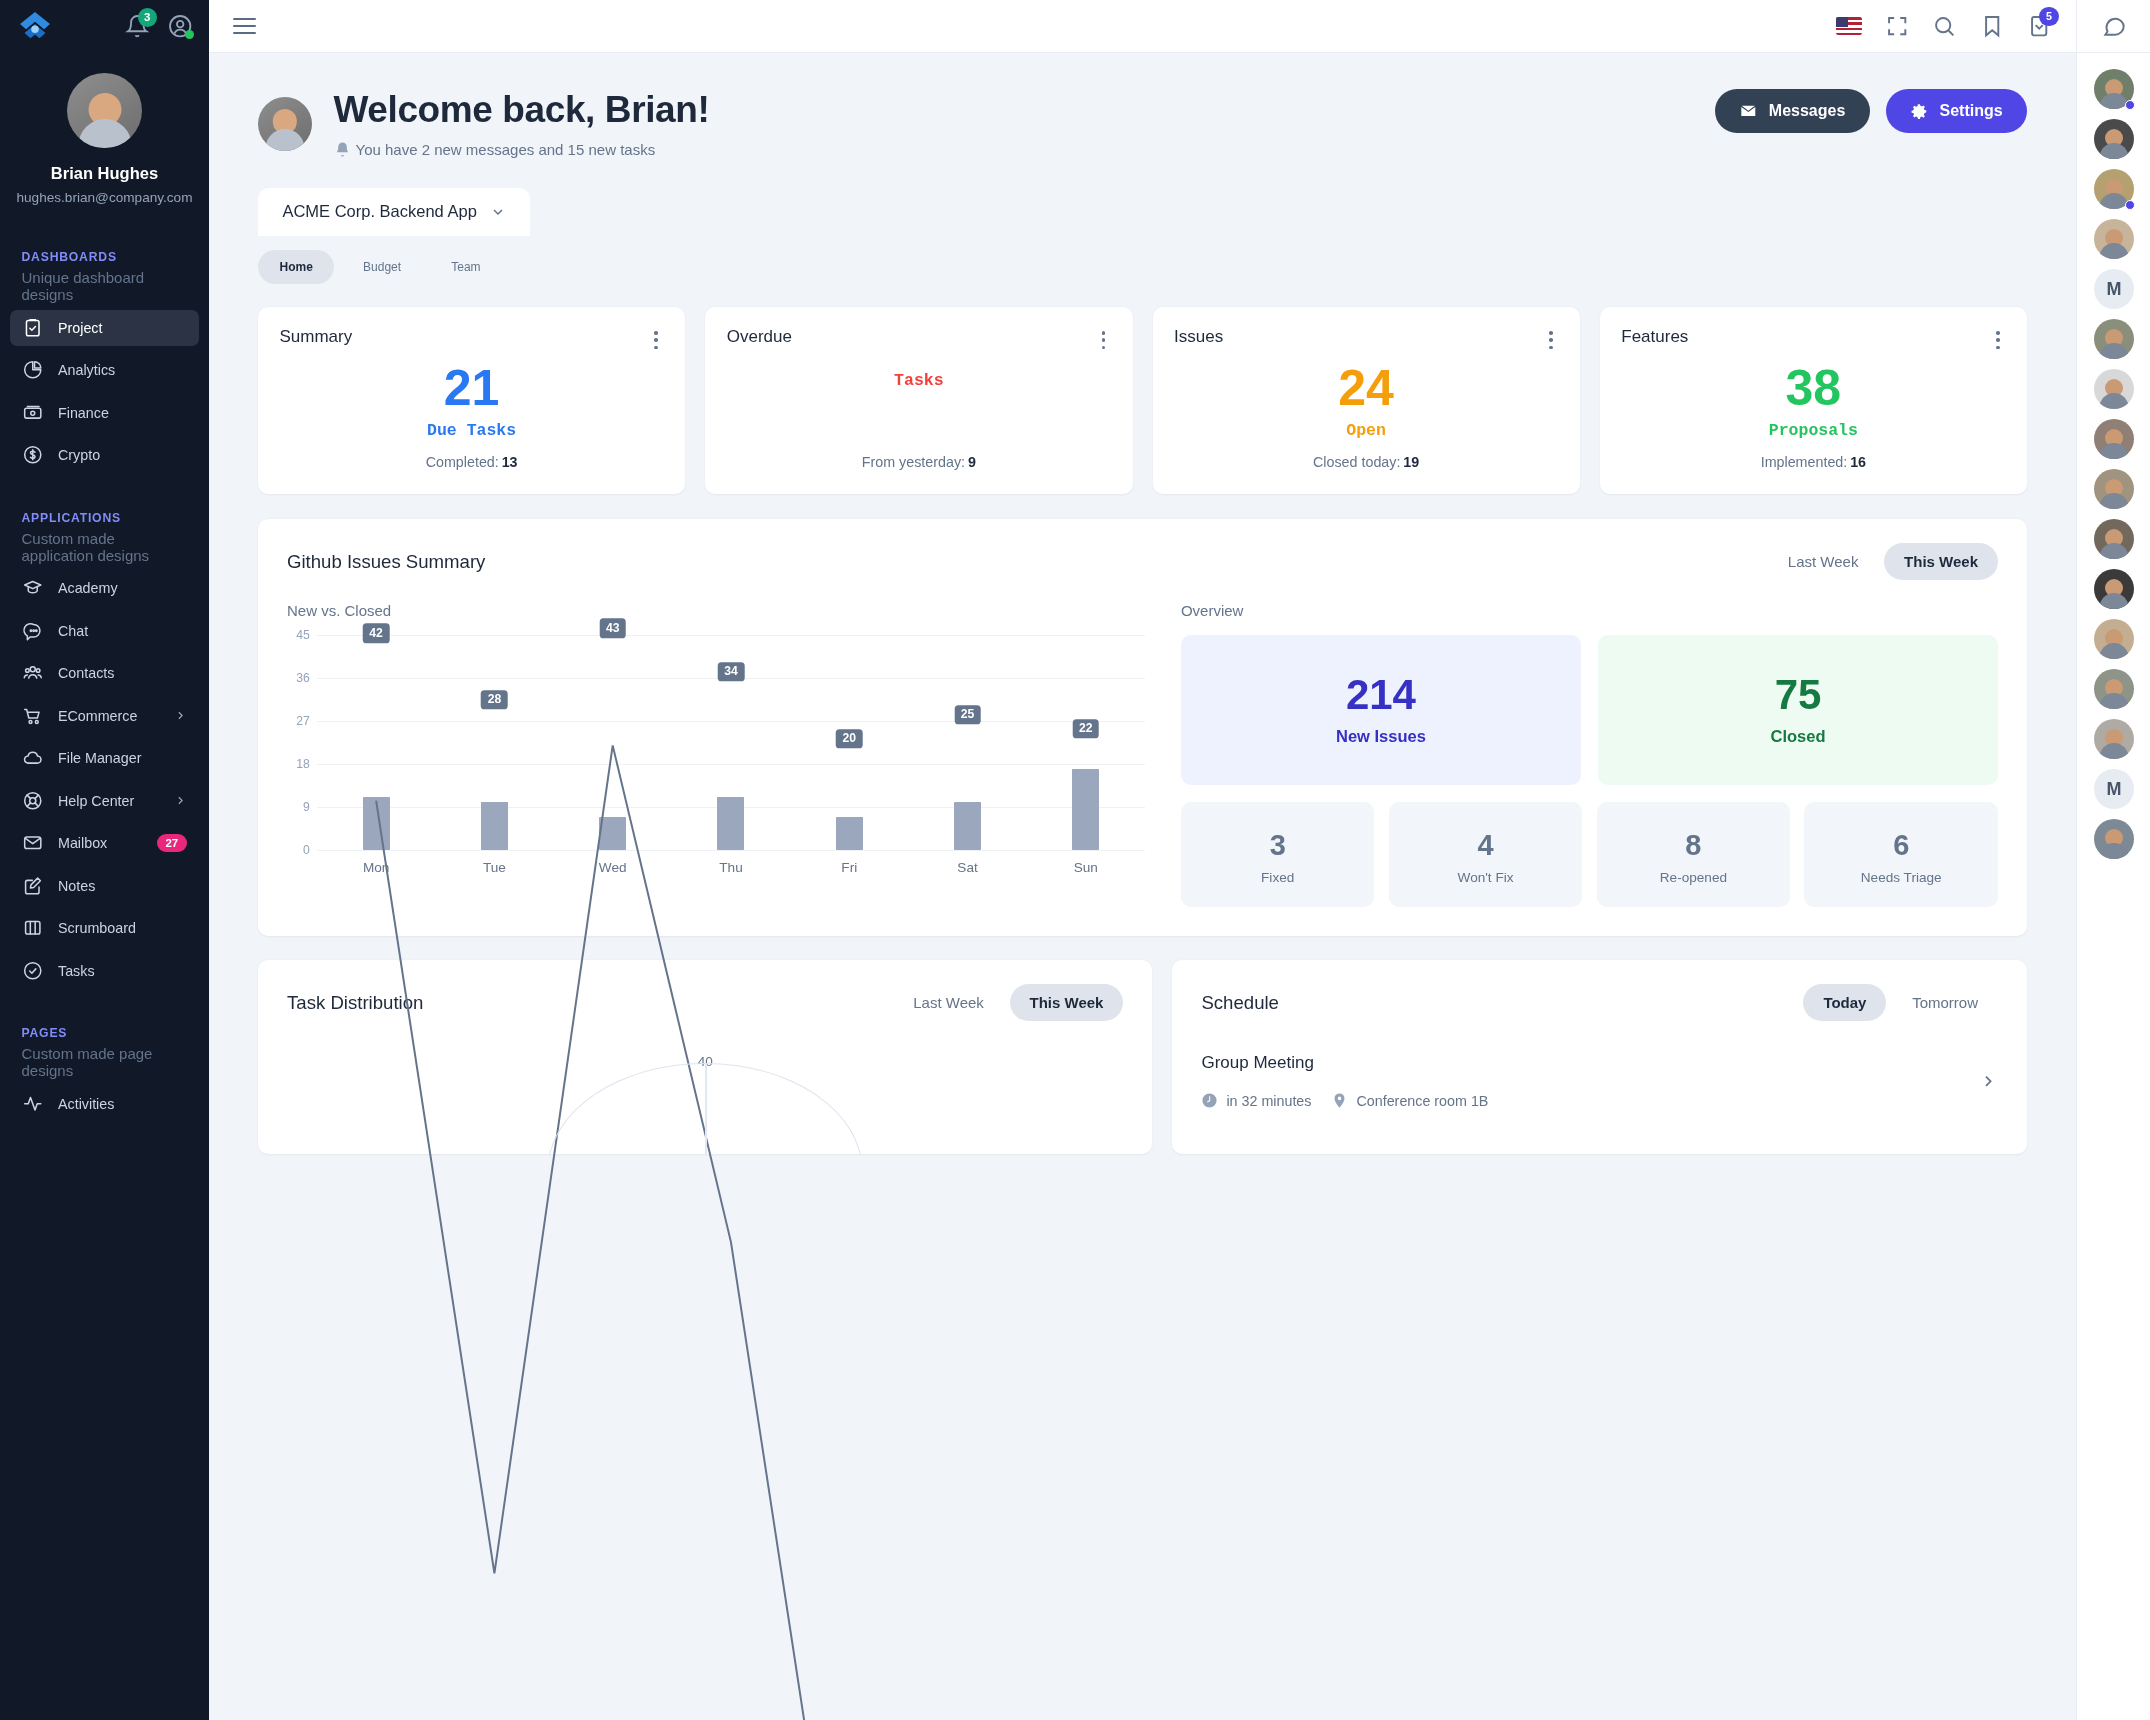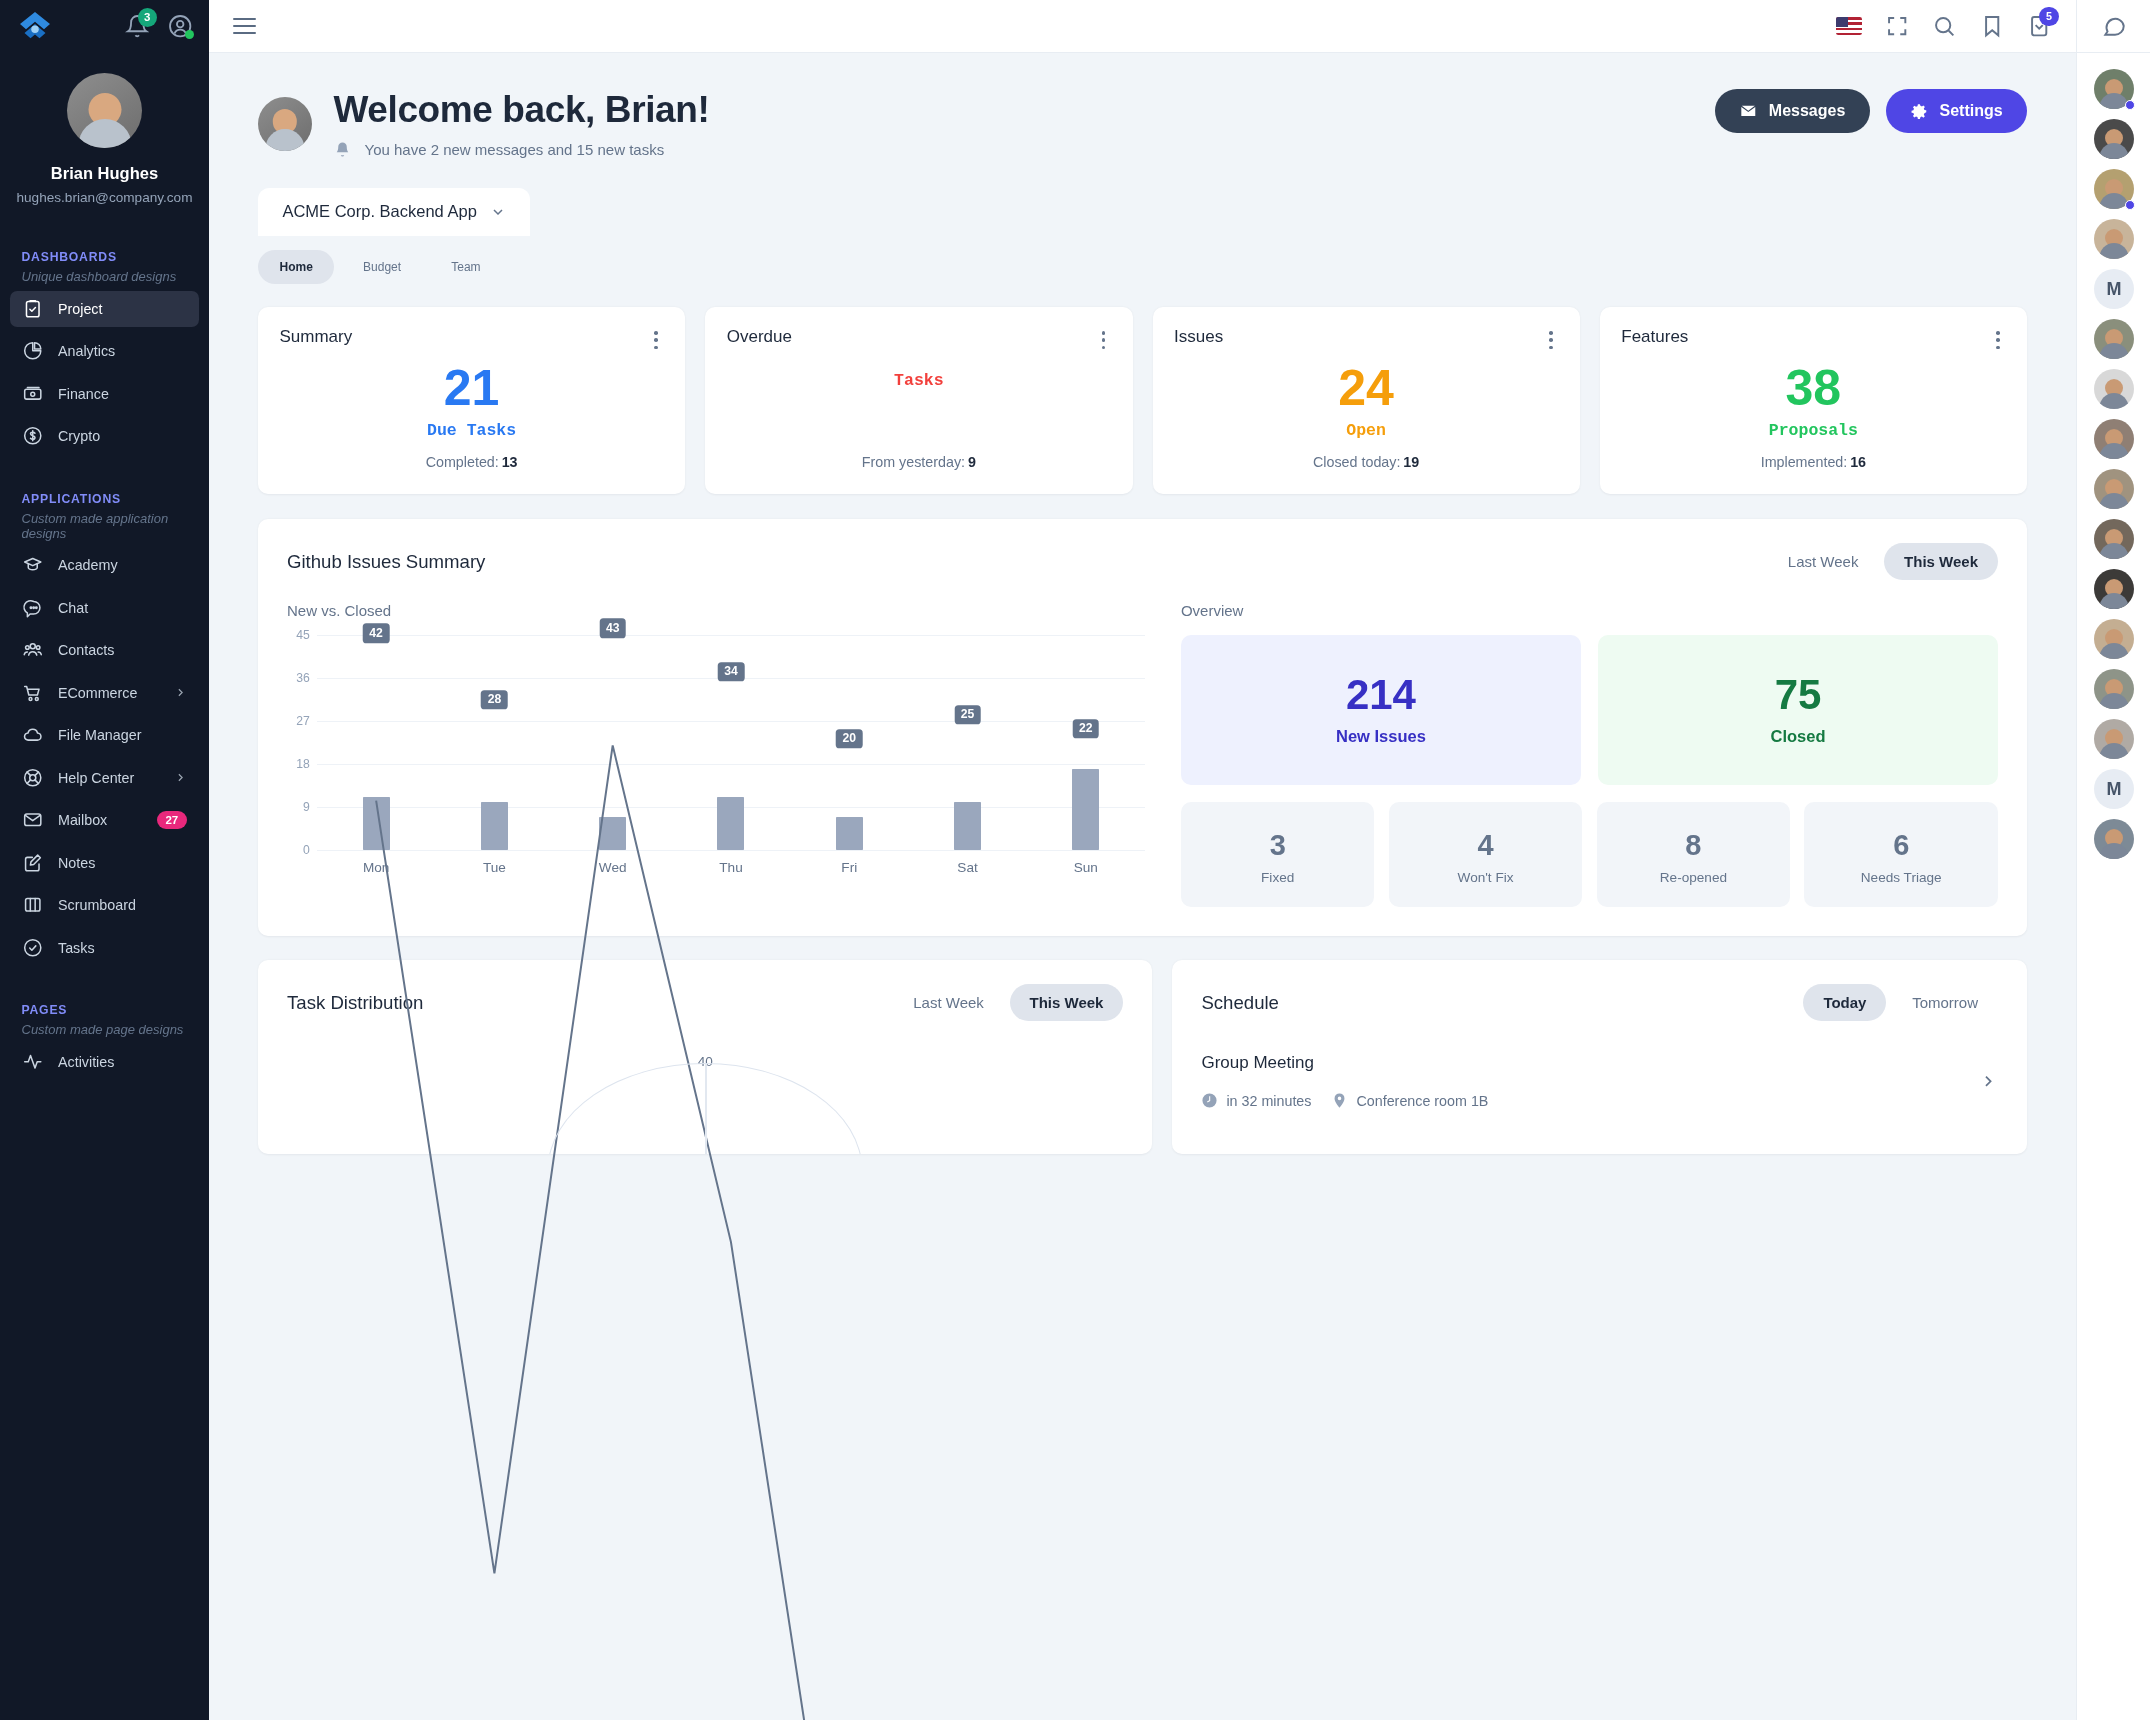--- a/index.html
+++ b/index.html
@@ -52,21 +52,21 @@
     width:53px; height:39px; border-radius:27px 27px 0 0; background:#b9c2cc;
   }
   .sb-name { color: #fff; font-size: 16.5px; font-weight: 700; margin-top: 16px; text-align: right; }
   .sb-email { color: #94a3b8; font-size: 13.6px; margin-top: 6.5px; }
 
   .sb-nav { margin-top: 37px; flex: 1; overflow: hidden; }
   .sb-group-title {
     color: #818cf8; font-size: 12.2px; font-weight: 700; letter-spacing: 0.8px;
     padding: 0 21.5px; margin-top: 8.6px;
   }
-  .sb-group-sub { color: #64748b; font-size: 13px; padding: 0 21.5px; margin-top: 5px; font-style: italic; }
+  .sb-group-sub { color: #64748b; font-size: 15px; padding: 0 21.5px; margin-top: 5px; }
   .sb-item {
     display: flex; align-items: center; gap: 14.3px;
     height: 36px; margin: 6.5px 10px 0 10px;
     padding: 0 12.2px; border-radius: 7.2px;
     color: #cbd5e1; font-size: 14.3px;
   }
   .sb-item.active { background: #2c3345; color: #fff; }
   .sb-item .ic { width: 21.5px; height: 21.5px; flex: 0 0 21.5px; display: block; }
   .sb-label { flex: 1; }
   .sb-chev { width: 13px; height: 13px; opacity: .75; }
@@ -107,21 +107,21 @@
   }
   .hero-avatar::before {
     content:""; position:absolute; left:50%; top:24%; transform:translateX(-50%);
     width:24.4px; height:24.4px; border-radius:50%; background:#d9a880;
   }
   .hero-avatar::after {
     content:""; position:absolute; left:50%; bottom:-7.2px; transform:translateX(-50%);
     width:39px; height:29px; border-radius:20px 20px 0 0; background:#b9c2cc;
   }
   .hero-title { font-size: 37px; font-weight: 700; color: #1e293b; letter-spacing: -0.4px; }
-  .hero-sub { display: flex; align-items: center; gap: 14px; margin-top: 10px; color: #64748b; font-size: 15px; }
+  .hero-sub { display: flex; align-items: center; gap: 5px; margin-top: 10px; color: #64748b; font-size: 15px; }
   .hero-btns { display: flex; gap: 16px; align-items: center; }
   .btn {
     display: flex; align-items: center; gap: 10.8px;
     height: 44px; padding: 0 24.4px; border-radius: 716px;
     font-size: 16px; font-weight: 600; color: #fff; border: none;
   }
   .btn-dark { background: #334155; }
   .btn-primary { background: #4f46e5; }
   .btn svg { width: 18.6px; height: 18.6px; }
 

